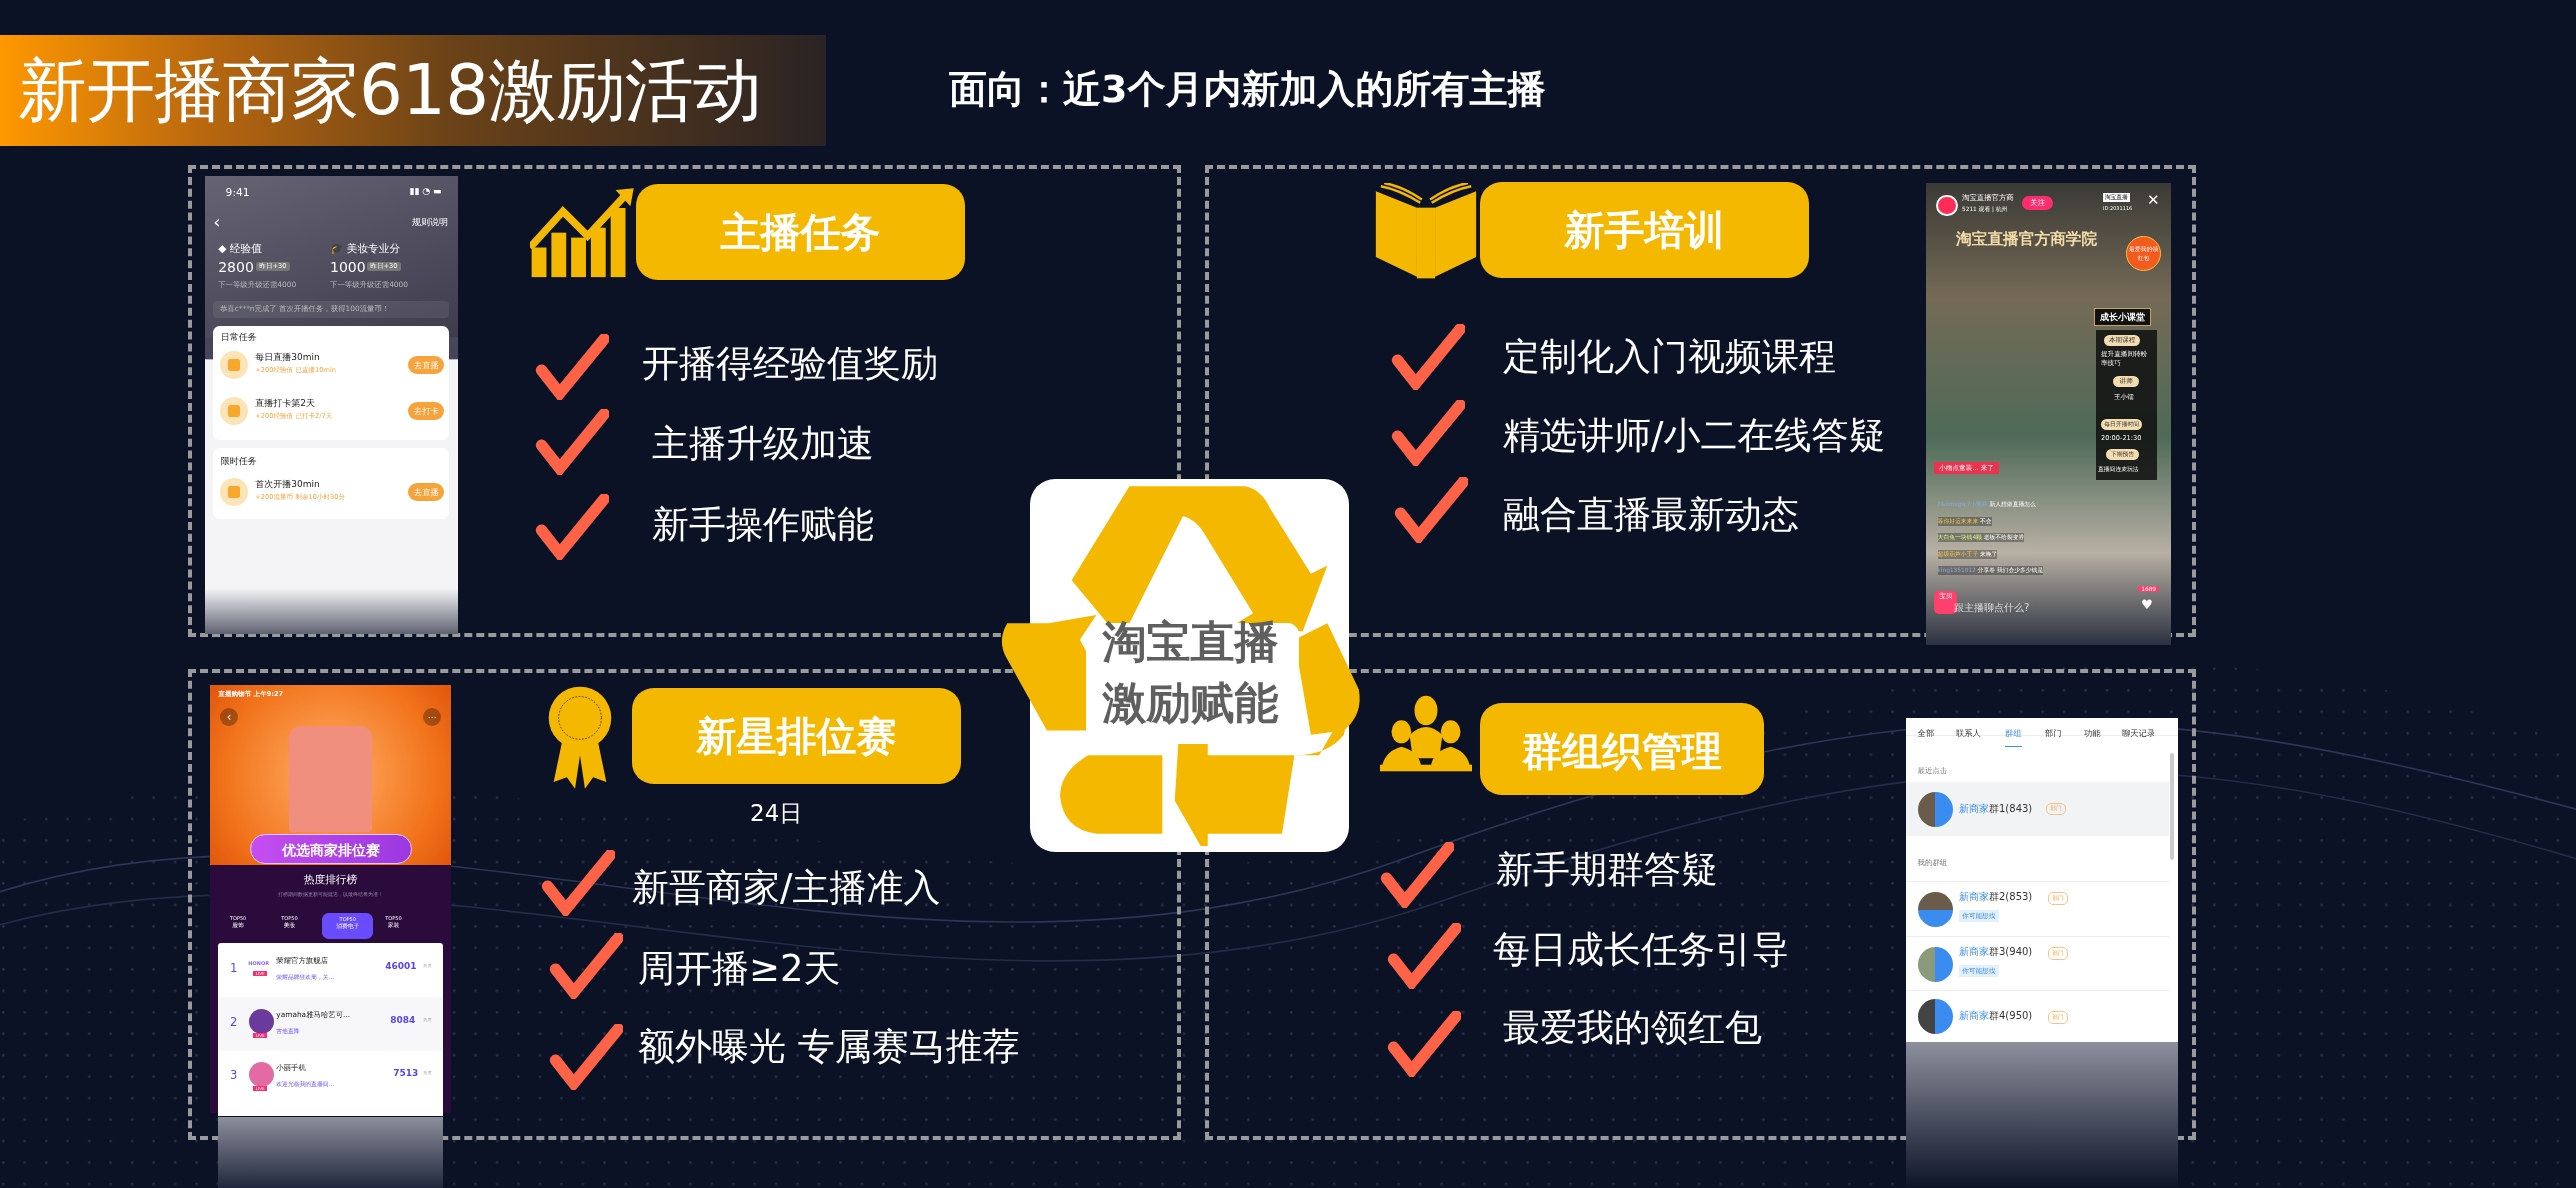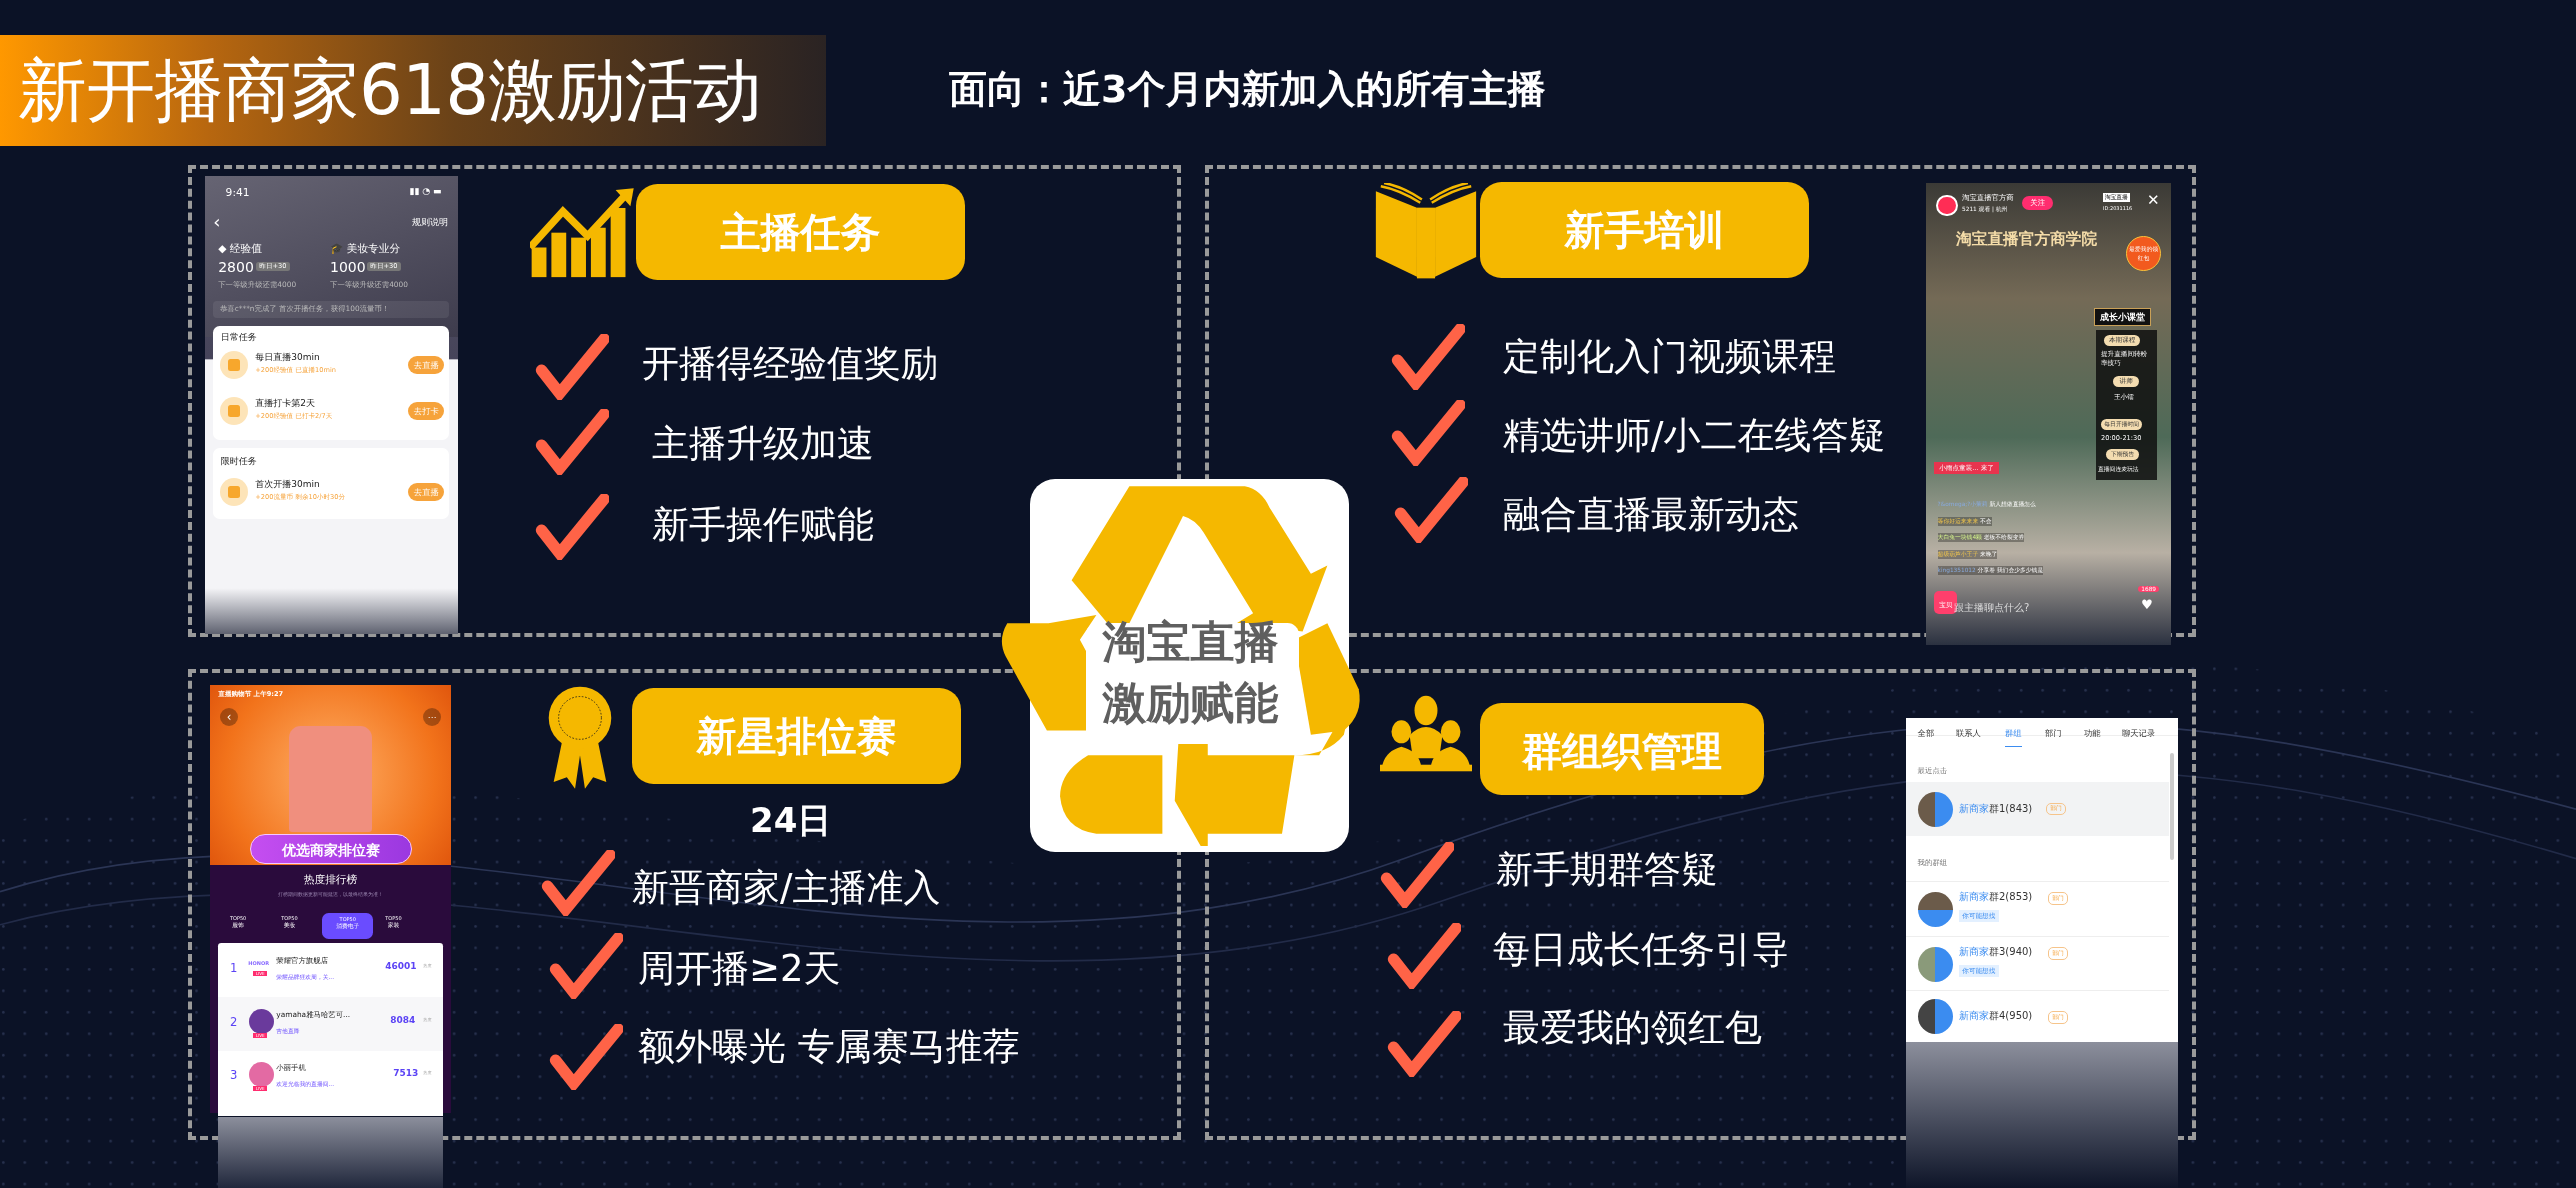--- a/index.html
+++ b/index.html
@@ -169,34 +169,34 @@
   <div class="ph-s" style="left:175px;top:236px;font-size:5.8px;background:#f3dcb0;color:#333;padding:0.8px 3.3px;border-radius:6.6px">每日开播时间</div>
   <div class="ph-s" style="left:175px;top:251px;font-size:6.6px">20:00-21:30</div>
   <div class="ph-s" style="left:180px;top:266px;font-size:5.8px;background:#f3dcb0;color:#333;padding:0.8px 5px;border-radius:6.6px">下期预告</div>
   <div class="ph-s" style="left:172px;top:282px;font-size:5.8px">直播间连麦玩法</div>
   <div class="ph-s" style="left:8.3px;top:279px;font-size:6.6px;background:#e8344e;padding:1.7px 5px">小雨点童装... 来了</div>
   <div class="ph-s" style="left:11.6px;top:317px;font-size:5.8px"><span style="color:#8ad">?&amp;omega;?小茉莉</span> <span>新人想做直播怎么</span></div>
   <div class="ph-s" style="left:11.6px;top:334px;font-size:5.8px;background:rgba(0,0,0,.3)"><span style="color:#f5c84b">等你好运来来来</span> <span>不会</span></div>
   <div class="ph-s" style="left:11.6px;top:350px;font-size:5.8px;background:rgba(0,0,0,.3)"><span style="color:#d5f58b">大白兔一块钱4颗</span> <span>老板不给裂变券</span></div>
   <div class="ph-s" style="left:11.6px;top:367px;font-size:5.8px;background:rgba(0,0,0,.3)"><span style="color:#f5c84b">超级葫芦小王子</span> <span>来晚了</span></div>
   <div class="ph-s" style="left:11.6px;top:383px;font-size:5.8px;background:rgba(0,0,0,.3)"><span style="color:#8ad">king1351012</span> <span>分享卷 我们会少多少钱是</span></div>
-  <div class="ph-s" style="left:8.3px;top:408px;width:23px;height:23px;background:#ff3f6c;border-radius:5px;font-size:6.6px;text-align:center;padding-top:10px">宝贝</div>
+  <div class="ph-s" style="left:8.3px;top:408px;width:23px;height:23px;background:#ff3f6c;border-radius:5px;font-size:6.6px;text-align:center;padding-top:1px">宝贝</div>
   <div class="ph-s" style="left:28px;top:418px;font-size:10px;color:#ddd">跟主播聊点什么?</div>
   <div class="ph-s" style="left:212px;top:403px;font-size:5.8px;background:#ff3f6c;border-radius:5px;padding:0 3.3px">1689</div>
   <div class="ph-s" style="left:215px;top:414px;font-size:13.2px">♥</div>
 </div>
 
 <svg class="cat-icon" style="left:547px;top:685px;width:66px;height:107px" viewBox="0 0 80 130">
   <polygon points="20,60 8,118 24,112 34,126 42,72" fill="#f5b800"></polygon>
   <polygon points="60,60 72,118 56,112 46,126 38,72" fill="#f5b800"></polygon>
   <circle cx="40" cy="40" r="38" fill="#f5b800"></circle>
   <circle cx="40" cy="40" r="26" fill="none" stroke="#1b1b1b" stroke-width="1" stroke-dasharray="2 2"></circle>
 </svg>
 <div class="pill" style="left:632px;top:688px;width:329px;height:96px;line-height:96px">新星排位赛</div>
-<div class="item" style="left:750px;top:798px;font-size:34px;font-weight:bold">24日</div>
+<div class="item" style="left:750px;top:798px;font-size:23px;font-weight:normal">24日</div>
 
 <svg class="check" style="left:541px;top:850px" viewBox="0 0 90 80">
     <path d="M8 44 L30 72 L84 6" stroke="#ff6347" stroke-width="14" fill="none" stroke-linecap="round"></path>
   </svg>
 <div class="item" style="left:632px;top:863px">新晋商家/主播准入</div>
 <svg class="check" style="left:549px;top:933px" viewBox="0 0 90 80">
     <path d="M8 44 L30 72 L84 6" stroke="#ff6347" stroke-width="14" fill="none" stroke-linecap="round"></path>
   </svg>
 <div class="item" style="left:638px;top:944px">周开播≥2天</div>
 <svg class="check" style="left:549px;top:1024px" viewBox="0 0 90 80">

